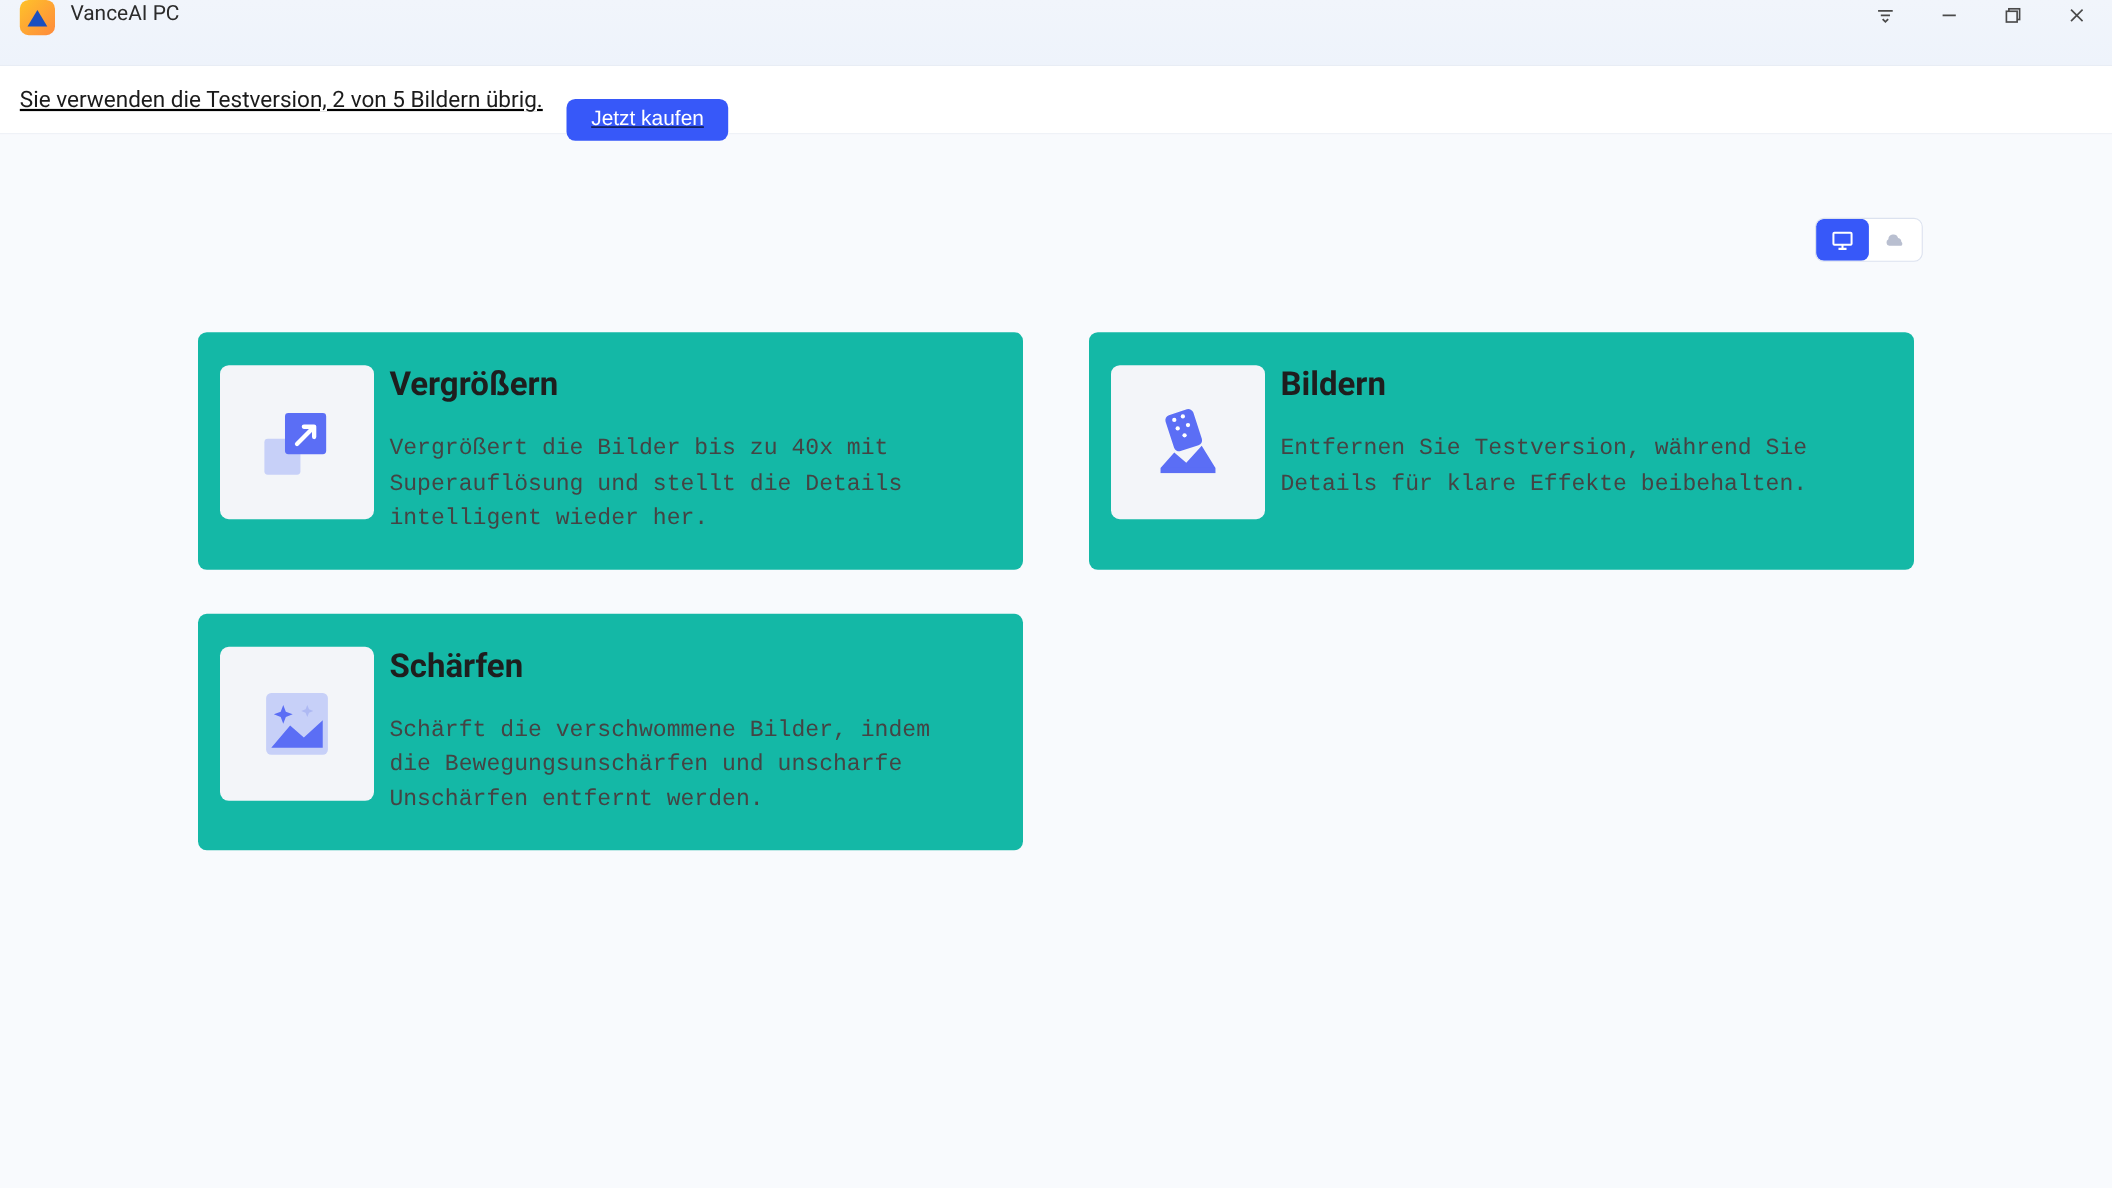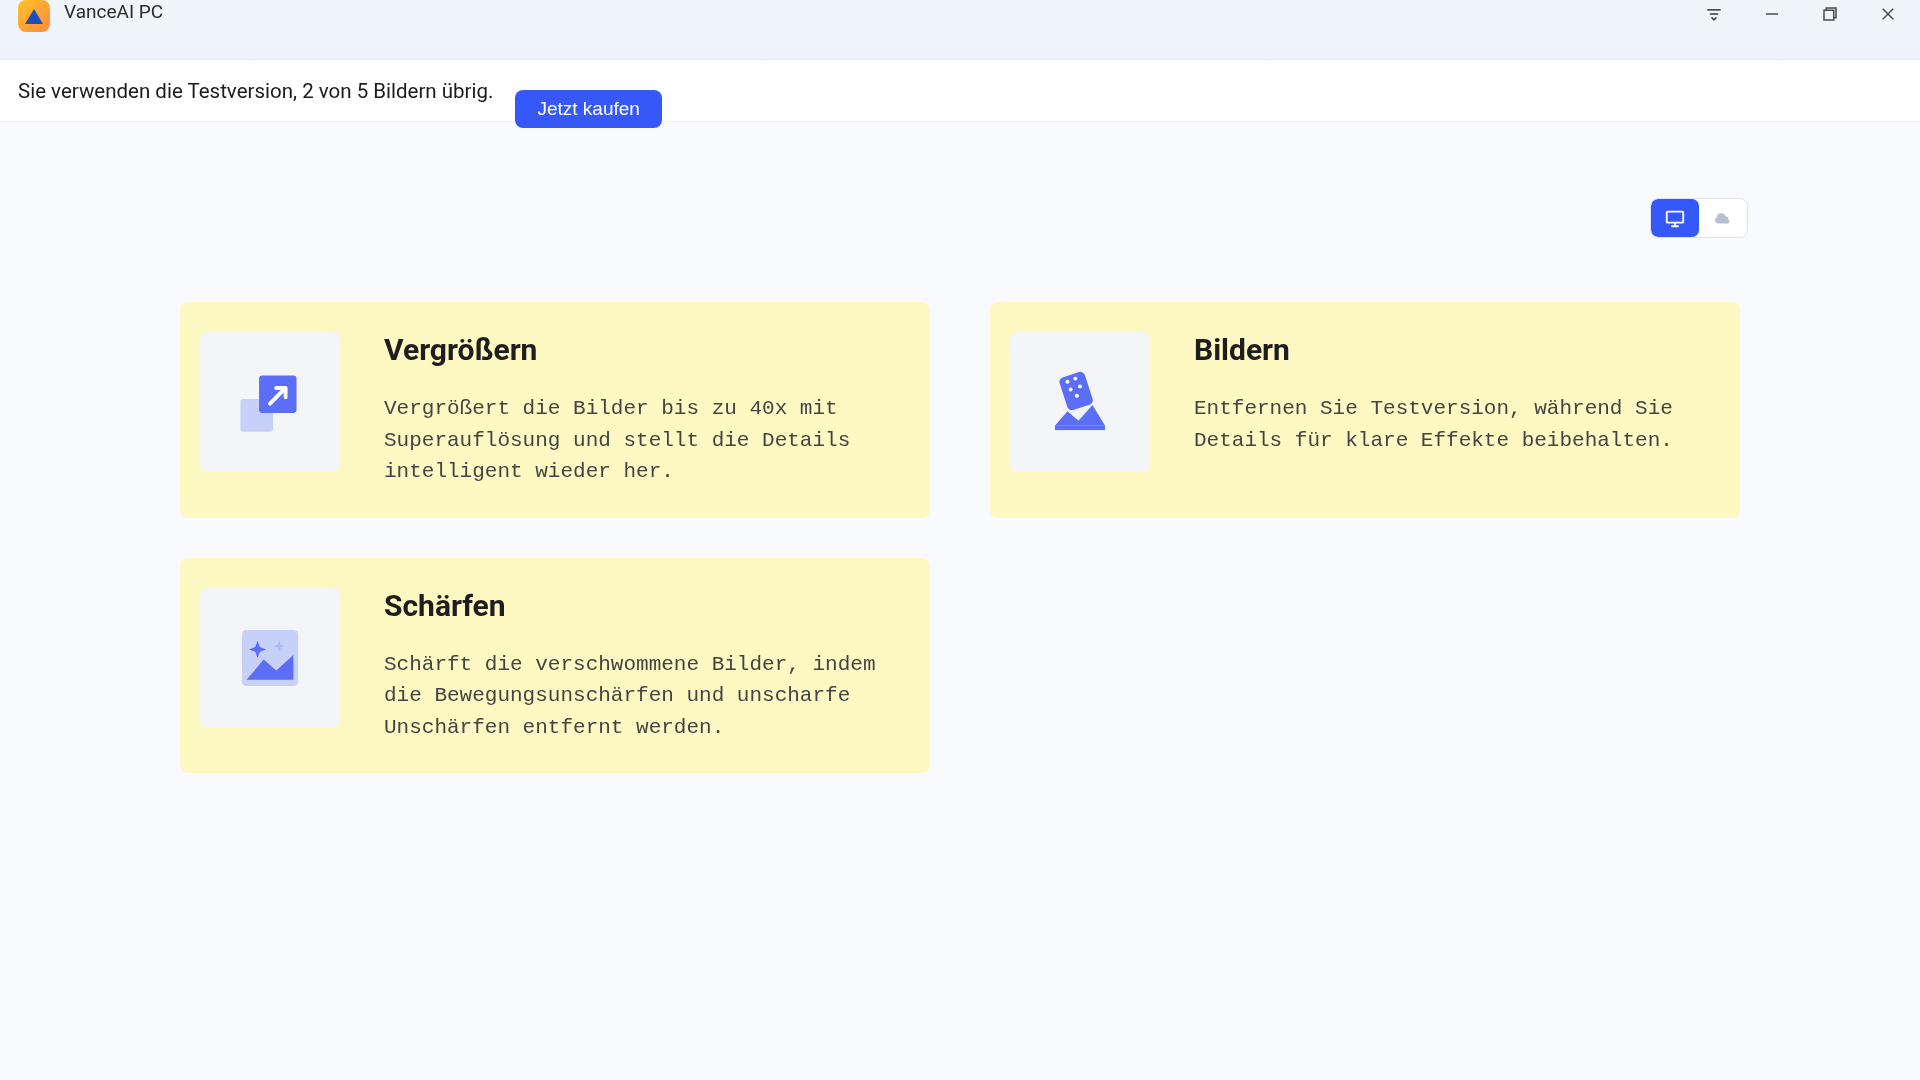--- a/index.html
+++ b/index.html
@@ -50,20 +50,21 @@
     cursor: pointer;
   }
   .toolbar {
     height: 62px;
     background: #fff;
     display: flex;
     align-items: center;
     padding: 15px 18px;
     gap: 22px;
     border-bottom: 1px solid #eef1f7;
+    text-decoration: underline;
   }
   .trial-text {
     font-size: 20.5px;
     color: #1b1b1b;
   }
   .btn {
     height: 38px;
     padding: 0 22px;
     border-radius: 8px;
     font-size: 19px;
@@ -107,24 +108,24 @@
     border-radius: 7px;
   }
   .cards {
     margin-top: 170px;
     display: grid;
     grid-template-columns: 1fr 1fr;
     gap: 40px 60px;
   }
   .card {
     display: flex;
-    gap: 44px;
+    gap: 14px;
     padding: 30px 20px;
     cursor: pointer;
-    background: #fef9c3;
+    background: #14b8a6;
     border-radius: 8px;
   }
   .card-icon {
     width: 140px; height: 140px;
     background: #f3f5f9;
     border-radius: 8px;
     display: flex;
     align-items: center;
     justify-content: center;
     flex-shrink: 0;

